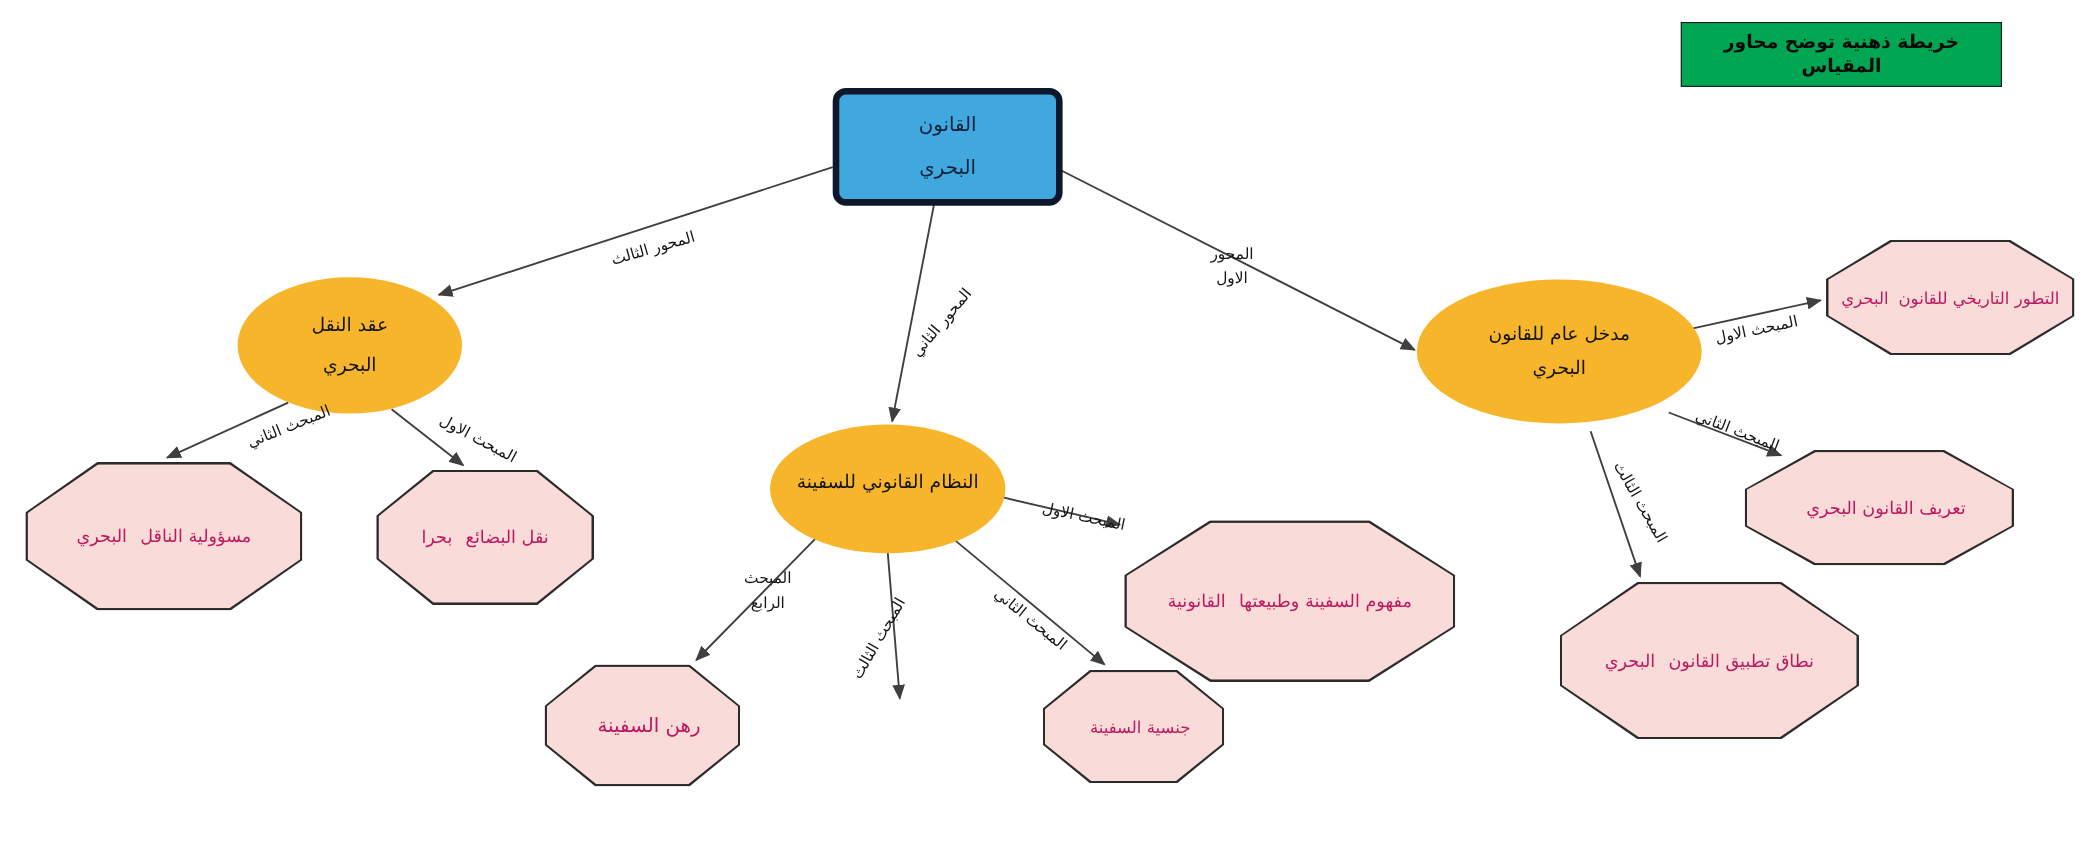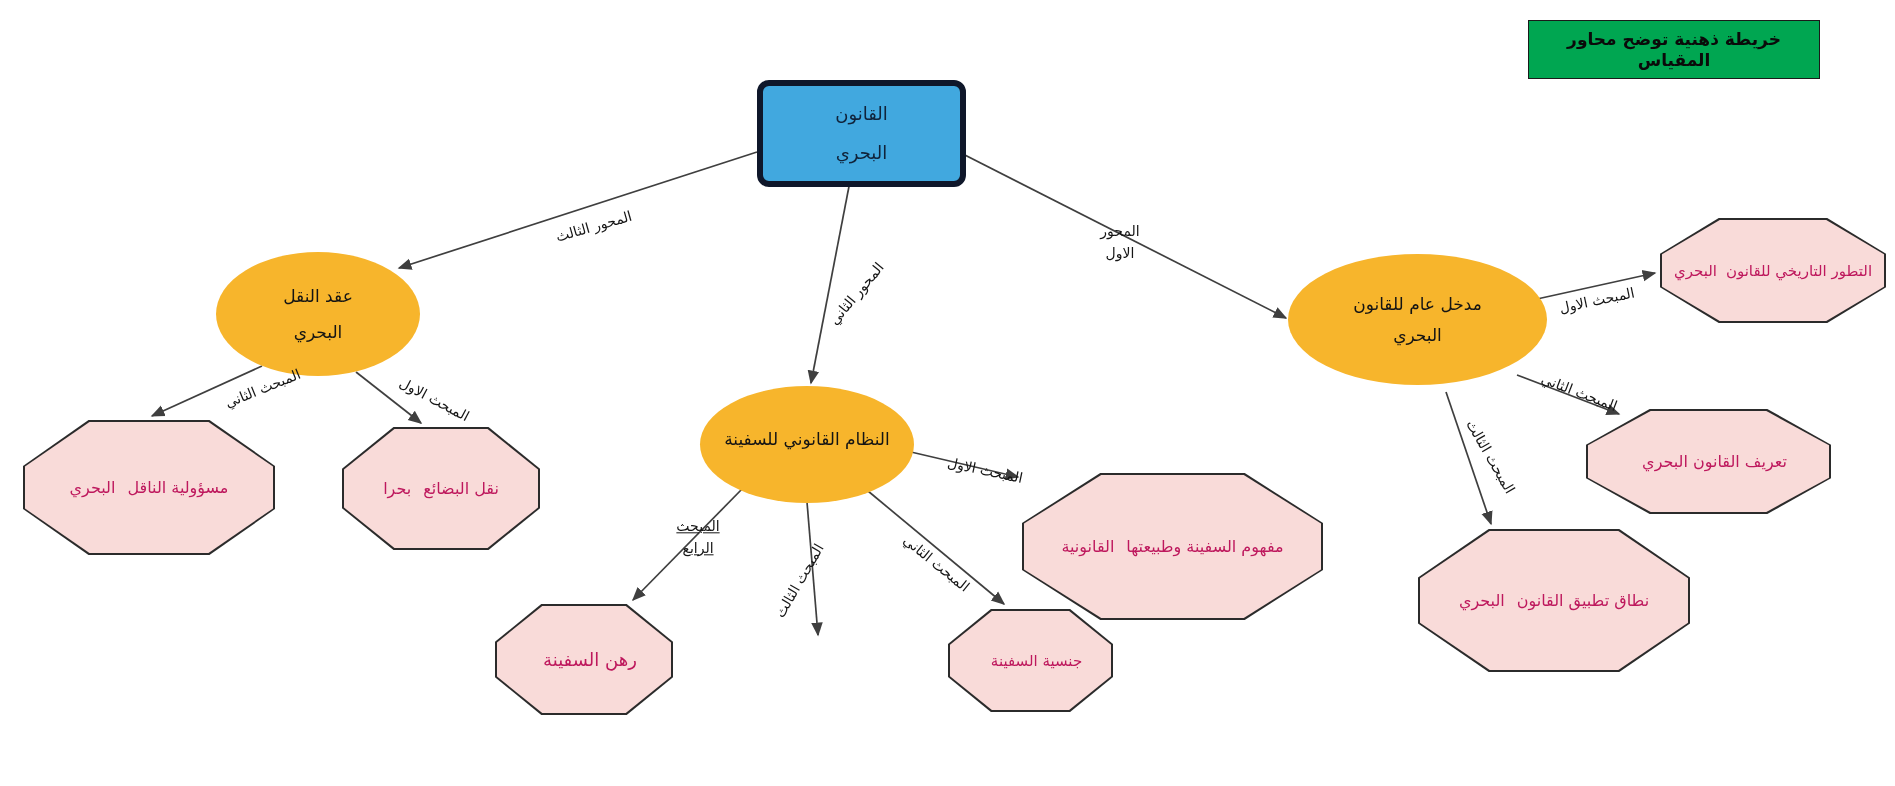--- a/index.html
+++ b/index.html
@@ -233,21 +233,21 @@
     <span>الاول</span>
   </div>
   <div class="elabel" style="left:263px;top:389px;--r:-22deg;">
     <span>المبحث الثاني</span>
     <span></span>
   </div>
   <div class="elabel" style="left:434px;top:400px;--r:28deg;">
     <span>المبحث الاول</span>
     <span></span>
   </div>
-  <div class="elabel" style="left:698px;top:538px;text-decoration:underline;">
+  <div class="elabel" style="left:698px;top:538px;">
     <span>المبحث</span>
     <span>الرابع</span>
   </div>
   <div class="elabel" style="left:800px;top:581px;--r:-60deg;">
     <span>المبحث الثالث</span>
     <span></span>
   </div>
   <div class="elabel" style="left:936px;top:564px;--r:39deg;">
     <span>المبحث الثاني</span>
     <span></span>

